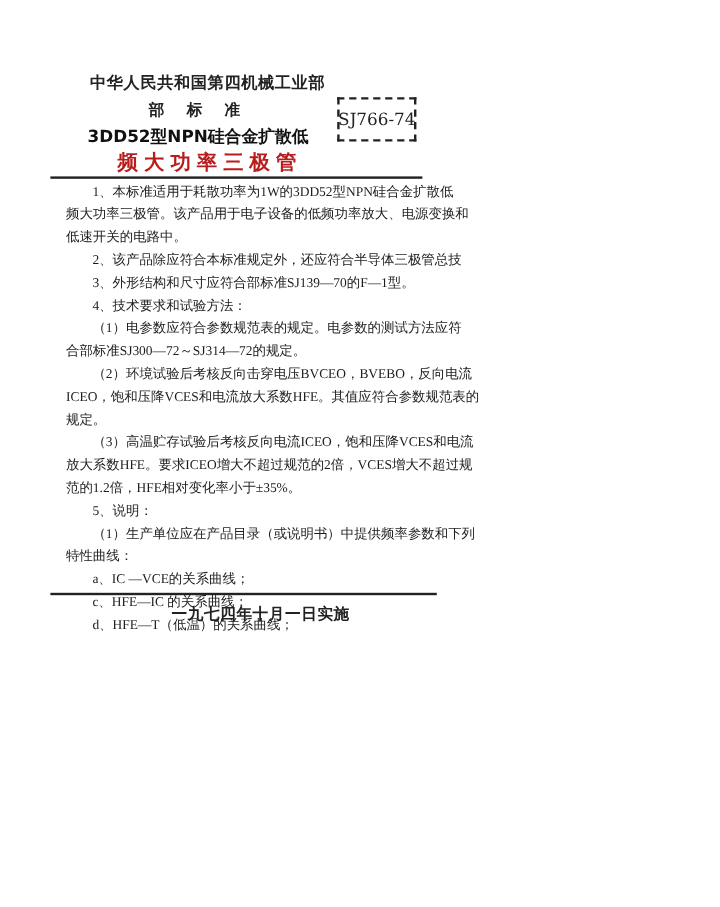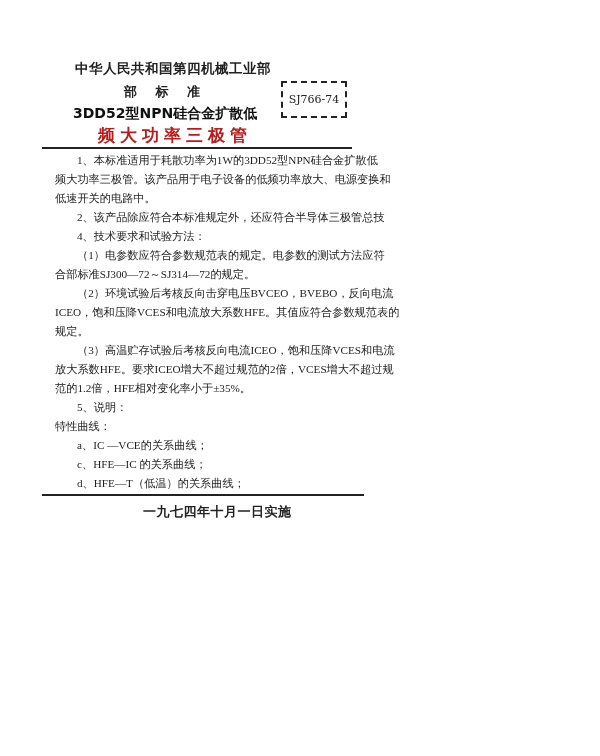--- a/index.html
+++ b/index.html
@@ -8,21 +8,21 @@
       font-family: "DejaVu Serif", "Liberation Serif", serif; color: #1a1a1a;
     }
     .abs { position: absolute; white-space: nowrap; }
     .ministry { left: 75px; top: 60px; font-family: "DejaVu Sans", sans-serif; font-weight: bold; font-size: 13.5px; letter-spacing: 0.5px; color: #222; text-align: center; }
     .stdtype { left: 124px; top: 83px; font-family: "DejaVu Sans", sans-serif; font-weight: bold; font-size: 13px; word-spacing: 14px; letter-spacing: 0px; color: #222; }
     .title1 { left: 73px; top: 105px; font-family: "DejaVu Sans", sans-serif; font-weight: bold; font-size: 14px; color: #111; letter-spacing: 0px; }
     .title2 { left: 98px; top: 124px; font-family: "DejaVu Sans", sans-serif; font-weight: bold; font-size: 17px; letter-spacing: 5px; color: #b91c1c; }
     .codebox {
       left: 281px; top: 81px; width: 62px; height: 33px; border: 2px dashed #222;
       display: flex; align-items: center; justify-content: center;
-      font-family: "DejaVu Serif", serif; font-size: 11px; color: #222;
+      font-family: "DejaVu Serif", serif; font-size: 14px; color: #222;
     }
     .rule { position: absolute; height: 2px; background: #222; }
     .body-text { position: absolute; left: 55px; top: 151px; width: 410px; font-size: 11.2px; line-height: 19px; color: #1c1c1c; font-family: Liberation Serif, serif; }
     .line { white-space: nowrap; height: 19px; }
     .indent { padding-left: 22px; }
     .footer { left: 143px; top: 503px; font-family: "DejaVu Sans", sans-serif; font-weight: bold; font-size: 13px; color: #222; letter-spacing: 0.5px; }
   </style>
 </head>
 <body>
 
@@ -34,30 +34,32 @@
   <span>SJ766-74</span>
 </div>
 
 <div class="rule" style="left:42px; top:147px; width:310px; height:1.5px;"></div>
 
 <div class="body-text">
   <div class="line indent">1、本标准适用于耗散功率为1W的3DD52型NPN硅合金扩散低</div>
   <div class="line">频大功率三极管。该产品用于电子设备的低频功率放大、电源变换和</div>
   <div class="line">低速开关的电路中。</div>
   <div class="line indent">2、该产品除应符合本标准规定外，还应符合半导体三极管总技</div>
+  <div class="line indent">3、外形结构和尺寸应符合部标准SJ139—70的F—1型。</div>
   <div class="line indent">4、技术要求和试验方法：</div>
   <div class="line indent">（1）电参数应符合参数规范表的规定。电参数的测试方法应符</div>
   <div class="line">合部标准SJ300—72～SJ314—72的规定。</div>
   <div class="line indent">（2）环境试验后考核反向击穿电压BVCEO，BVEBO，反向电流</div>
   <div class="line">ICEO，饱和压降VCES和电流放大系数HFE。其值应符合参数规范表的</div>
   <div class="line">规定。</div>
   <div class="line indent">（3）高温贮存试验后考核反向电流ICEO，饱和压降VCES和电流</div>
   <div class="line">放大系数HFE。要求ICEO增大不超过规范的2倍，VCES增大不超过规</div>
   <div class="line">范的1.2倍，HFE相对变化率小于±35%。</div>
   <div class="line indent">5、说明：</div>
+  <div class="line indent">（1）生产单位应在产品目录（或说明书）中提供频率参数和下列</div>
   <div class="line">特性曲线：</div>
   <div class="line indent">a、IC —VCE的关系曲线；</div>
   <div class="line indent">c、HFE—IC 的关系曲线；</div>
   <div class="line indent">d、HFE—T（低温）的关系曲线；</div>
 </div>
 
 <div class="rule" style="left:42px; top:494px; width:322px; height:2px;"></div>
 <div class="abs footer">一九七四年十月一日实施</div>
 
 </body></html>

